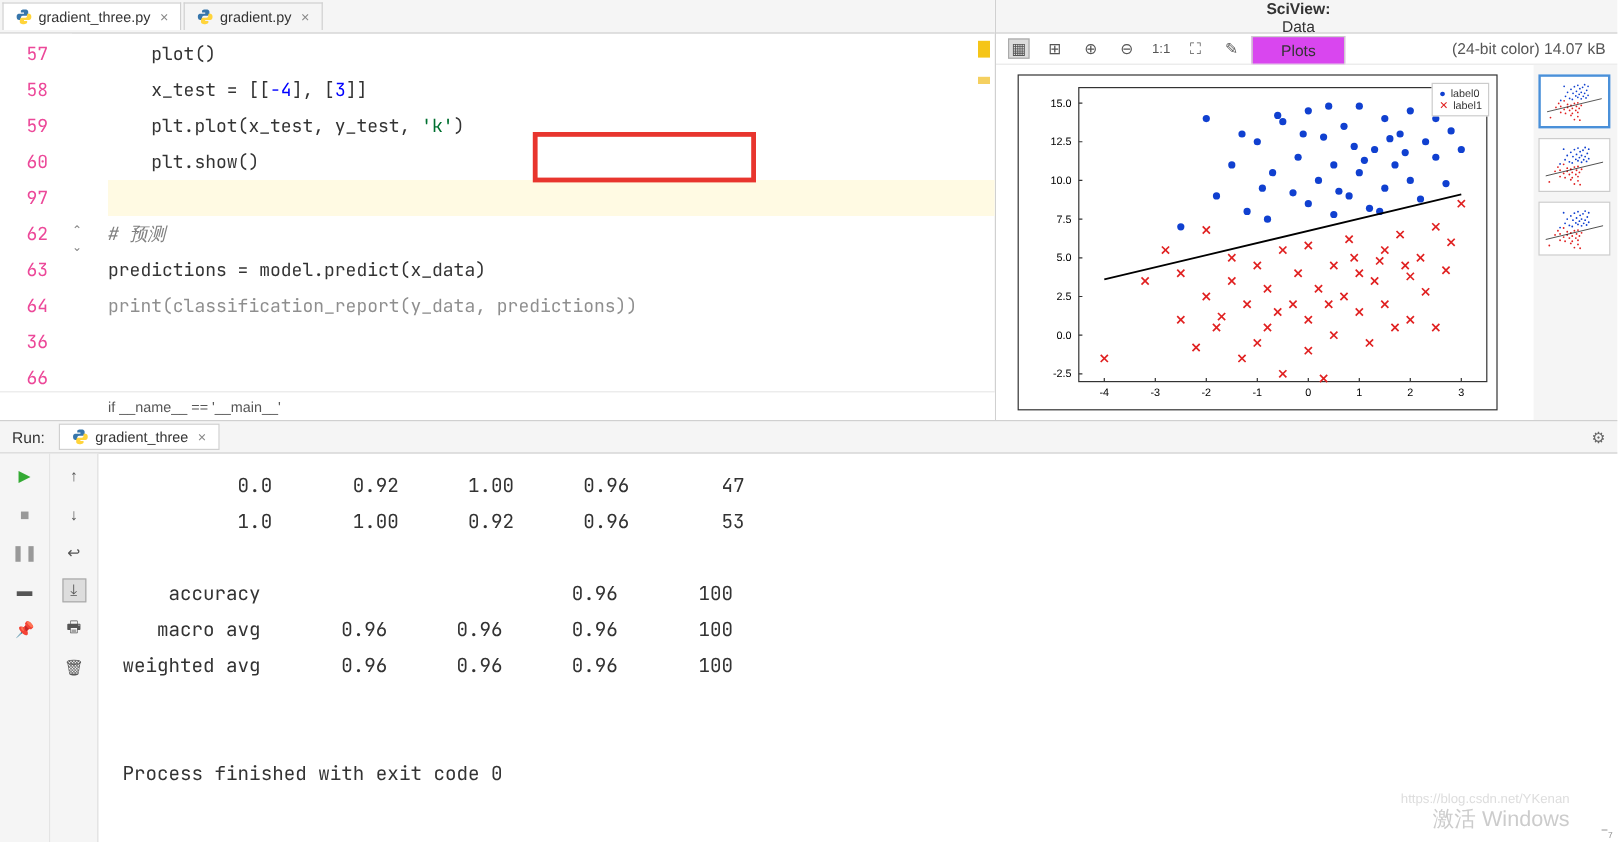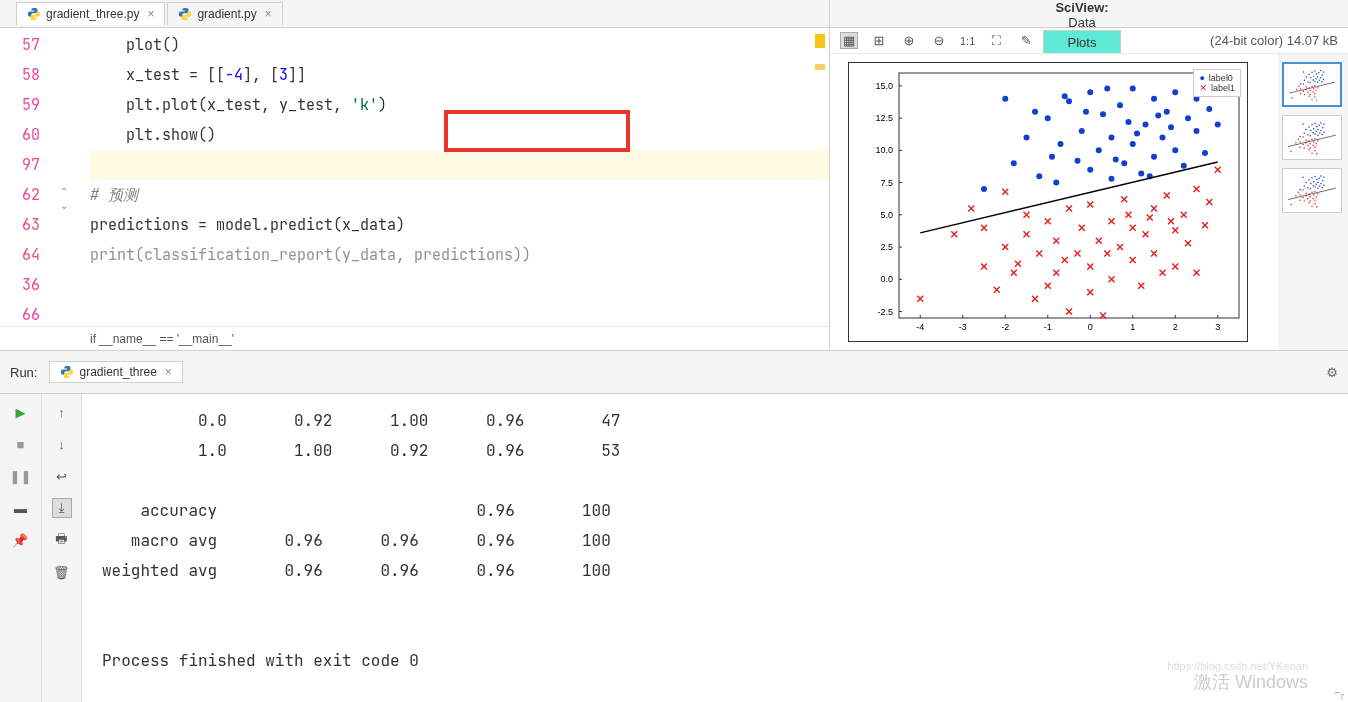--- a/index.html
+++ b/index.html
@@ -1,19 +1,19 @@
 <!DOCTYPE html>
 <html><head>
 <meta charset="utf-8">
 <style>
 * { box-sizing: border-box; margin: 0; padding: 0; }
 body { font-family: Arial, sans-serif; font-size: 13px; color: #333; background: #fff; width: 1348px; height: 702px; overflow: hidden; }
 .top-area { display: flex; height: 350px; }
 .editor-pane { flex: 0 0 830px; display: flex; flex-direction: column; border-right: 1px solid #d0d0d0; }
-.tabs-bar { display: flex; align-items: center; height: 28px; background: #f5f5f5; border-bottom: 1px solid #d0d0d0; padding-left: 16px; }
+.tabs-bar { display: flex; align-items: center; height: 28px; background: #f5f5f5; border-bottom: 1px solid #d0d0d0; padding-left: 2px; }
 .file-tab { display: flex; align-items: center; padding: 4px 10px; background: #fff; border: 1px solid #d0d0d0; border-bottom: none; margin-right: 2px; cursor: pointer; font-size: 12px; }
 .file-tab.inactive { background: #f5f5f5; }
 .py-icon { width: 14px; height: 14px; margin-right: 5px; display: inline-flex; }
 .close-x { margin-left: 8px; color: #888; font-size: 12px; }
 .editor-body { flex: 1; display: flex; overflow: hidden; position: relative; }
 .gutter { width: 60px; background: #fff; color: #ec4899; font-family: "JetBrains Mono", Consolas, monospace; font-size: 15px; text-align: right; padding-right: 20px; line-height: 30px; padding-top: 2px; }
 .gutter div { height: 30px; }
 .fold-col { width: 30px; position: relative; }
 .fold-icon { position: absolute; left: 0; font-size: 10px; color: #888; }
 .code-area { flex: 1; font-family: "JetBrains Mono", Consolas, monospace; font-size: 15px; line-height: 30px; padding-top: 2px; position: relative; }
@@ -23,35 +23,35 @@
 .string { color: #007030; }
 .number { color: #0000ff; }
 .redbox { position: absolute; border: 4px solid #e8352e; pointer-events: none; }
 .yellow-mark { position: absolute; right: 4px; width: 10px; height: 14px; background: #f5c518; }
 .yellow-mark2 { position: absolute; right: 4px; width: 10px; height: 6px; background: #f5d060; }
 .breadcrumb-bar { height: 24px; background: #fff; border-top: 1px solid #e8e8e8; padding-left: 90px; font-size: 12px; color: #555; line-height: 24px; }
 .sciview-pane { flex: 1; display: flex; flex-direction: column; }
 .sciview-header { height: 28px; display: flex; align-items: center; background: #f5f5f5; border-bottom: 1px solid #d0d0d0; padding: 0 8px; flex-direction: column; }
 .sciview-label { font-weight: bold; margin-right: 14px; }
 .sciview-tab { margin-right: 14px; cursor: pointer; }
-.sciview-tab.active { background: #5eead4; padding: 4px 24px; border: 1px solid #ccc; border-bottom: none; }
+.sciview-tab.active { background: #d946ef; padding: 4px 24px; border: 1px solid #ccc; border-bottom: none; }
 .gear-top { margin-left: auto; color: #666; cursor: pointer; }
 .plot-toolbar { height: 30px; display: flex; align-items: center; padding: 0 10px; gap: 12px; color: #555; border-bottom: 1px solid #e8e8e8; }
 .plot-toolbar .tbtn { cursor: pointer; width: 18px; text-align: center; }
 .plot-info { margin-left: auto; font-size: 13px; }
 .plot-content { flex: 1; display: flex; }
 .plot-main { flex: 1; padding: 8px; }
 .plot-canvas { width: 400px; height: 280px; border: 1px solid #333; position: relative; background: #fff; margin-left: 10px; }
 .plot-thumbs { width: 70px; padding: 8px 4px; background: #f5f5f5; }
 .thumb { width: 60px; height: 45px; border: 1px solid #ccc; margin-bottom: 8px; background: #fff; position: relative; cursor: pointer; }
 .thumb.active { border: 2px solid #4a90d9; }
 .thumb svg { width: 100%; height: 100%; }
 .legend-box { position: absolute; top: 6px; right: 6px; border: 1px solid #ccc; background: #fff; padding: 3px 5px; font-size: 9px; }
 .legend-row { display: flex; align-items: center; gap: 4px; }
-.run-bar { height: 44px; display: flex; align-items: center; background: #f5f5f5; border-top: 1px solid #d0d0d0; border-bottom: 1px solid #d0d0d0; padding-left: 10px; }
+.run-bar { height: 28px; display: flex; align-items: center; background: #f5f5f5; border-top: 1px solid #d0d0d0; border-bottom: 1px solid #d0d0d0; padding-left: 10px; }
 .run-label { margin-right: 12px; }
 .run-tab { display: flex; align-items: center; background: #fff; border: 1px solid #d0d0d0; padding: 3px 10px; font-size: 12px; }
 .gear-run { margin-left: auto; margin-right: 10px; color: #666; cursor: pointer; }
 .console-area { flex: 1; display: flex; }
 .console-toolbar { width: 42px; background: #f5f5f5; border-right: 1px solid #e0e0e0; display: flex; flex-direction: column; align-items: center; padding-top: 8px; gap: 12px; }
 .console-toolbar2 { width: 40px; background: #f5f5f5; border-right: 1px solid #e0e0e0; display: flex; flex-direction: column; align-items: center; padding-top: 8px; gap: 12px; }
 .ctb-btn { width: 20px; height: 20px; cursor: pointer; color: #555; display: flex; align-items: center; justify-content: center; }
 .console-output { flex: 1; padding: 12px 20px; font-family: "JetBrains Mono", Consolas, monospace; font-size: 16px; line-height: 30px; white-space: pre; color: #333; overflow: auto; }
 .watermark { position: absolute; right: 40px; bottom: 8px; color: #ccc; font-size: 18px; }
 .watermark2 { position: absolute; right: 40px; bottom: 30px; color: #ddd; font-size: 11px; }

